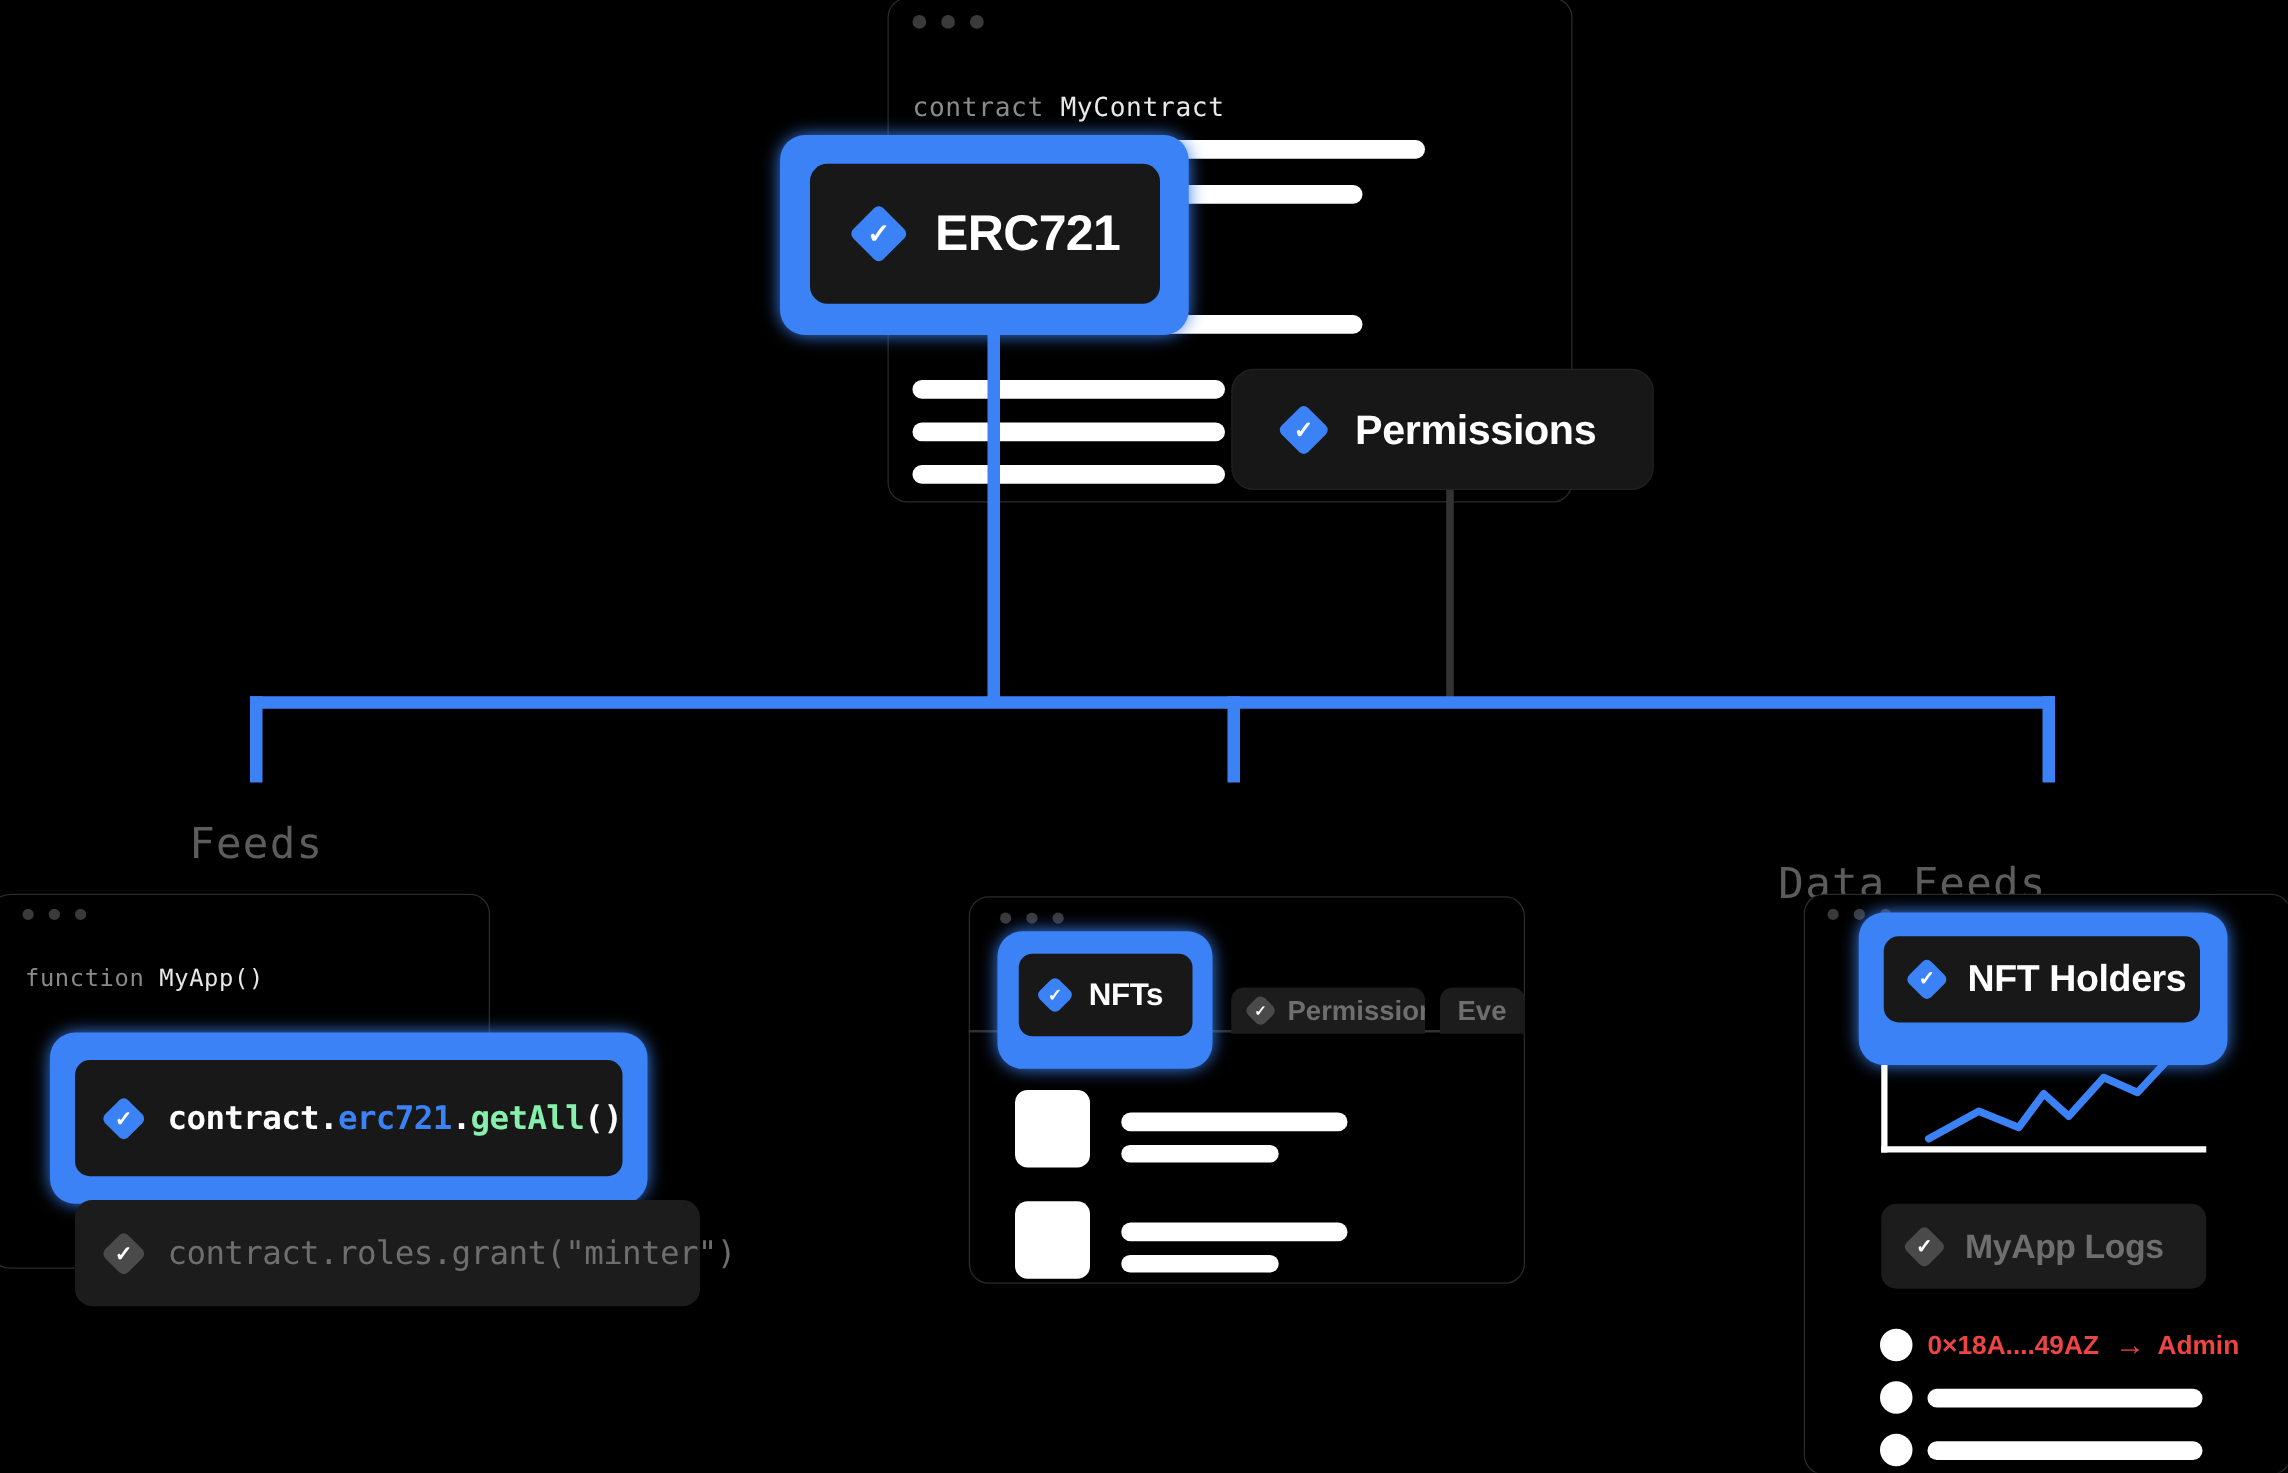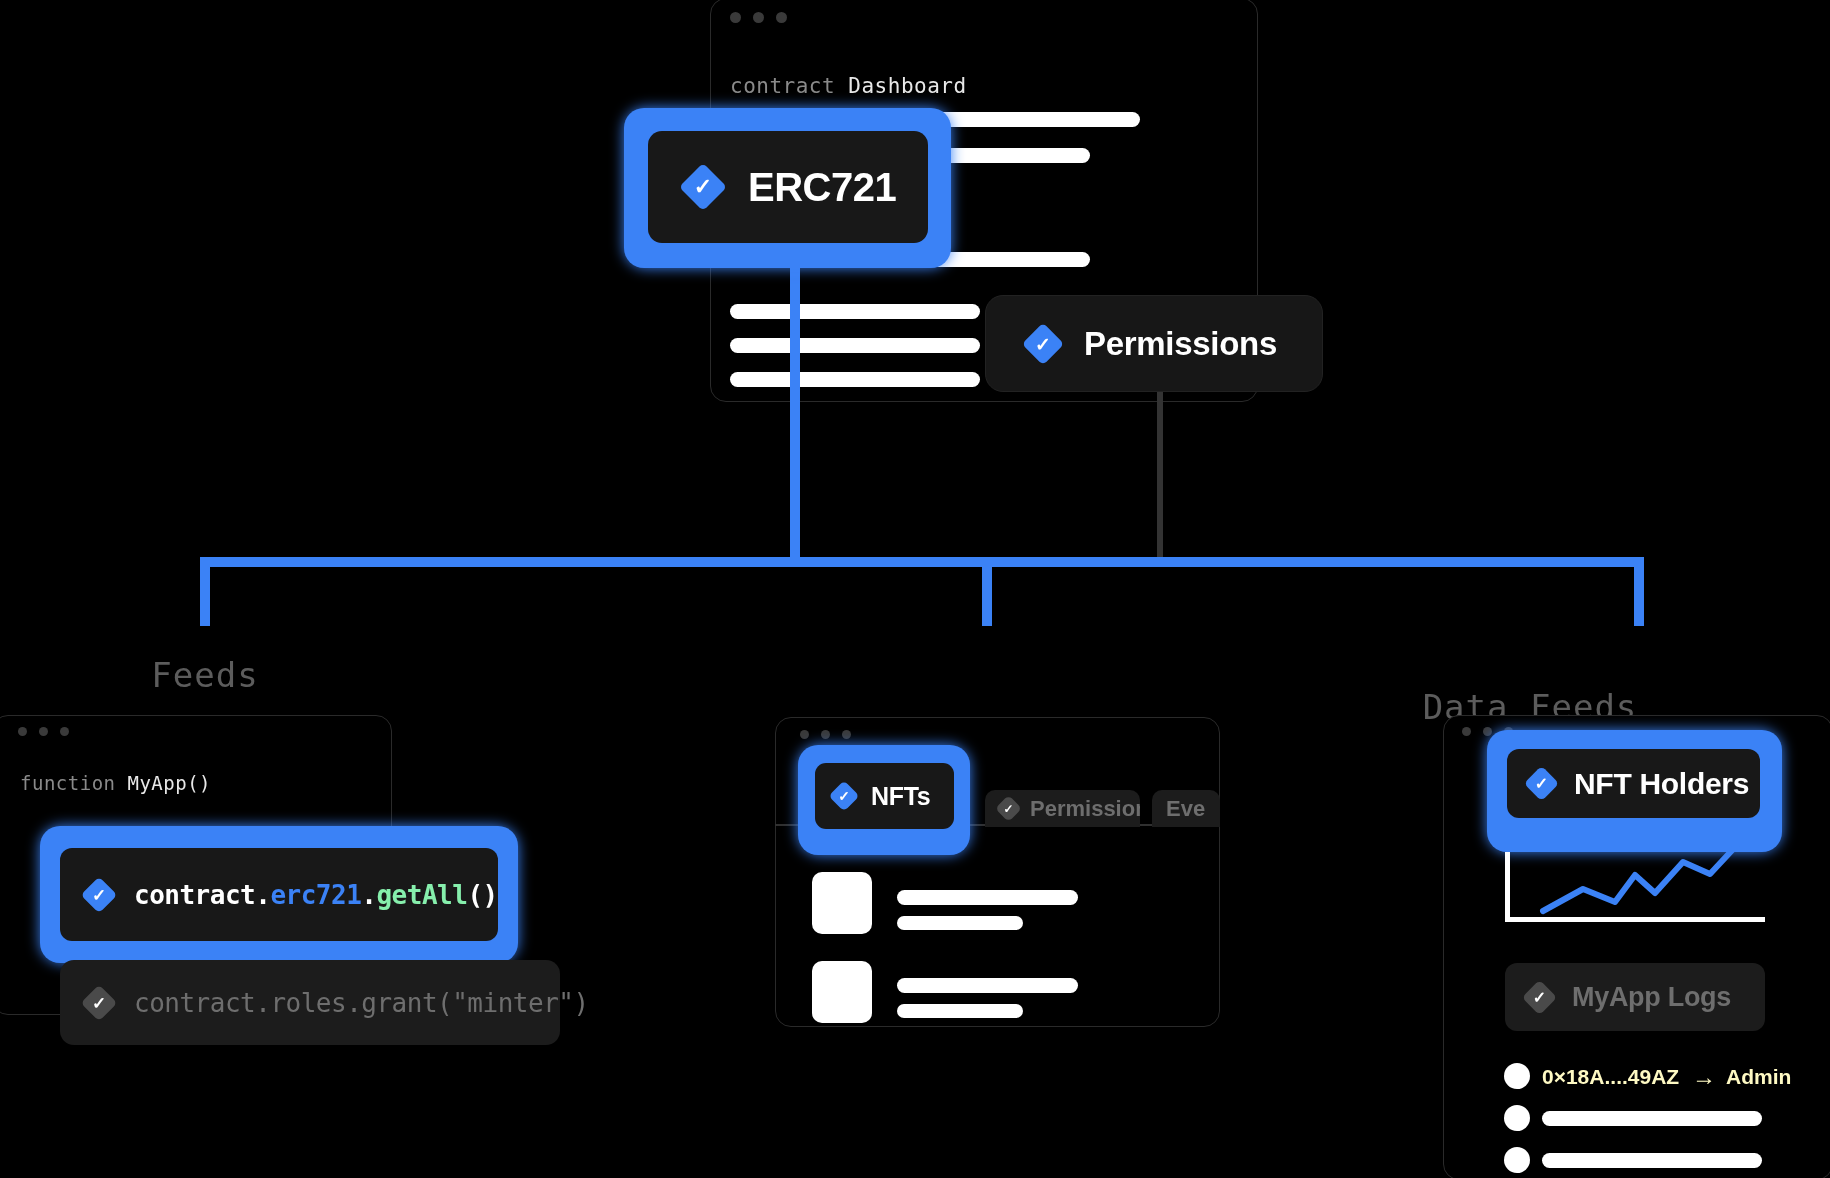--- a/index.html
+++ b/index.html
@@ -116,39 +116,39 @@
   .hr { position: absolute; height: 1.5px; background: #303030; }
 
   
   .axis { position: absolute; background: #fff; }
   .addr-dot { position: absolute; width: 26px; height: 26px; border-radius: 50%; background: #fff; }
   .addr-text {
     position: absolute;
     font-family: "Liberation Sans", sans-serif;
     font-weight: 700;
     font-size: 21px;
-    color: #fef9c3;
+    color: #ef4444;
     white-space: nowrap;
   }
   .addr-bar { position: absolute; height: 15px; border-radius: 999px; background: #fff; }
 </style>
 </head>
 <body>
 
 <div class="stage">
 
   <div class="window" style="left:710px; top:-2px; width:548px; height:404px;"></div>
 
   <div class="dots" style="left:730px; top:12px;">
     <span class="dot"></span>
     <span class="dot"></span>
     <span class="dot"></span>
   </div>
 
-  <div class="code-line" style="left:730px; top:74px;"><span class="kw">contract</span><span> </span><span class="nm">Dashboard</span></div>
+  <div class="code-line" style="left:730px; top:74px;"><span class="kw">contract</span><span> </span><span class="nm">MyContract</span></div>
 
   <div class="bar" style="left:730px; top:112px; width:410px;"></div>
   <div class="bar" style="left:730px; top:148px; width:360px;"></div>
   <div class="bar" style="left:730px; top:252px; width:360px;"></div>
   <div class="bar" style="left:730px; top:304px; width:250px;"></div>
   <div class="bar" style="left:730px; top:338px; width:250px;"></div>
   <div class="bar" style="left:730px; top:372px; width:250px;"></div>
 
   <div class="conn" style="left:790px; top:210px; width:10px; height:350px;"></div>
 

